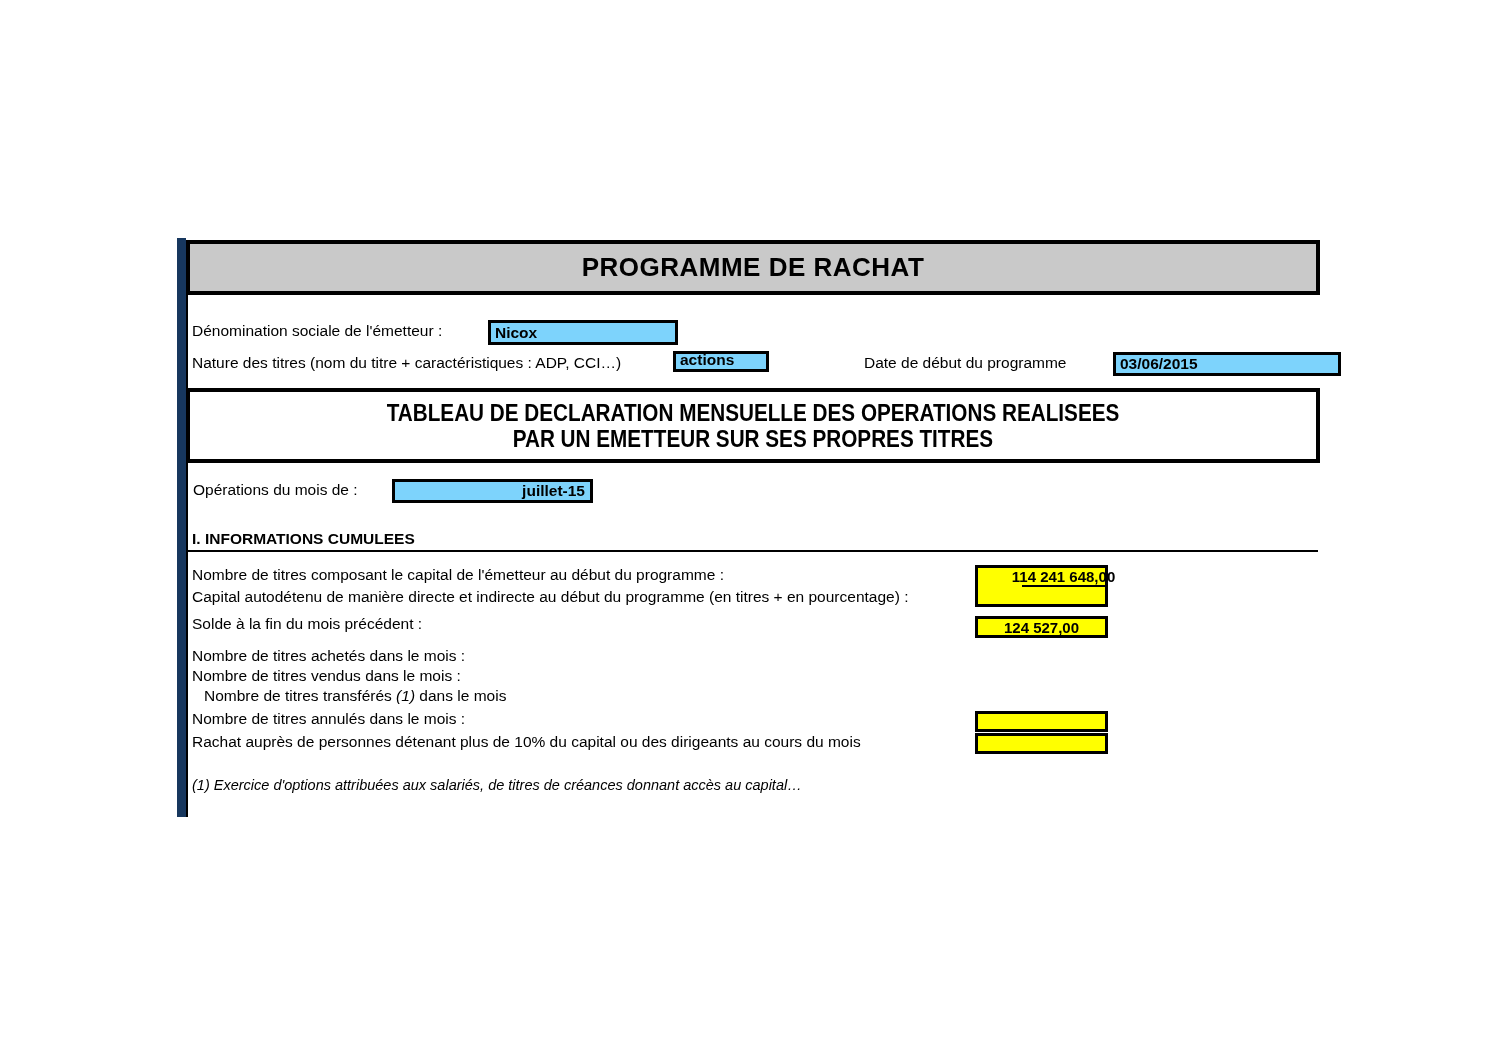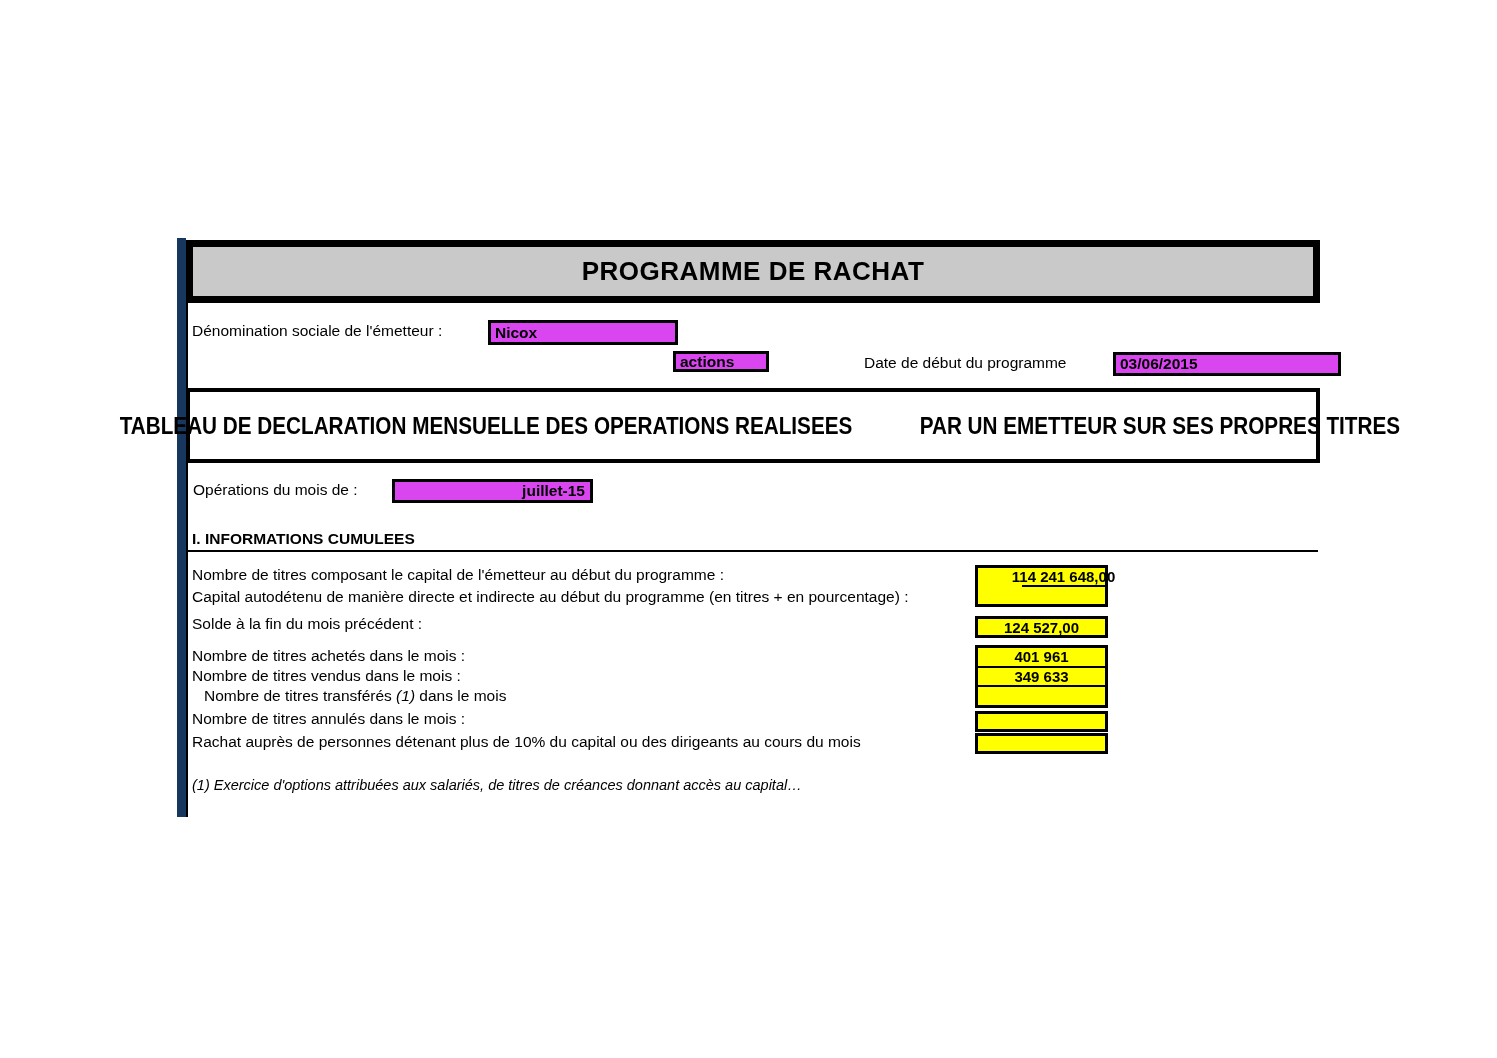--- a/index.html
+++ b/index.html
@@ -5,42 +5,42 @@
   html,body { margin:0; padding:0; background:#ffffff; }
   .canvas {
     position:relative; width:1497px; height:1058px;
     background:#ffffff; overflow:hidden;
     font-family:"Liberation Sans", sans-serif; color:#000;
   }
   .accent-bar { position:absolute; left:177px; top:238px; width:9px; height:579px; background:#17375E; }
   .left-rule  { position:absolute; left:186px; top:240px; width:2px;  height:577px; background:#000; }
 
   .title-banner {
-    position:absolute; left:186px; top:240px; width:1134px; height:63px;
-    background:#C9C9C9; border:7px solid #000000; box-sizing:border-box;
+    position:absolute; left:186px; top:240px; width:1134px; height:55px;
+    background:#C9C9C9; border:4px solid #000000; box-sizing:border-box;
     display:flex; align-items:center; justify-content:center;
     font-weight:bold; font-size:26px; letter-spacing:0.5px;
   }
 
   .label { position:absolute; font-size:15.5px; line-height:20px; white-space:nowrap; }
   .label i { font-style:italic; }
   .bold-label { font-weight:bold; }
 
   .ybox {
-    position:absolute; background:#d946ef; border:3px solid #000; box-sizing:border-box;
-    display:flex; align-items:center; font-weight:bold; font-size:15.5px;
+    position:absolute; background:#7dd3fc; border:3px solid #000; box-sizing:border-box;
+    display:flex; align-items:flex-end; font-weight:bold; font-size:15.5px;
     white-space:nowrap; overflow:hidden;
   }
   .ybox.pad-l { padding-left:4px; }
   .ybox.align-r { justify-content:flex-end; padding-right:5px; }
 
   .tableau-box {
     position:absolute; left:186px; top:388px; width:1134px; height:75px;
     border:4px solid #000; box-sizing:border-box; background:#fff;
-    display:flex; flex-direction:row; align-items:center; justify-content:center;
+    display:flex; flex-direction:column; align-items:center; justify-content:center;
   }
   .tableau-line {
     font-weight:bold; font-size:23px; line-height:26px; white-space:nowrap;
     transform:scaleX(0.9); transform-origin:center;
   }
 
   .section-rule { position:absolute; left:186px; top:550px; width:1132px; height:2px; background:#000; }
 
   .vgroup {
     position:absolute; left:975px; width:133px;
@@ -65,20 +65,21 @@
 
   <div class="title-banner">
     <span>PROGRAMME DE RACHAT</span>
   </div>
 
   <div class="label" style="left:192px; top:321px;">Dénomination sociale de l'émetteur :</div>
   <div class="ybox pad-l" style="left:488px; top:320px; width:190px; height:25px;">
     <span>Nicox</span>
   </div>
 
+  <div class="label" style="left:192px; top:353px;">Nature des titres (nom du titre + caractéristiques : ADP, CCI…)</div>
   <div class="ybox pad-l" style="left:673px; top:351px; width:96px; height:21px;">
     <span>actions</span>
   </div>
 
   <div class="label" style="left:864px; top:353px;">Date de début du programme</div>
   <div class="ybox pad-l" style="left:1113px; top:352px; width:228px; height:24px;">
     <span>03/06/2015</span>
   </div>
 
   <div class="tableau-box">
@@ -107,25 +108,20 @@
 
   <div class="vgroup" style="top:565px; height:42px;padding-left:44px;">
     <div class="vcell">114 241 648,00</div>
     <div class="vcell"></div>
   </div>
 
   <div class="vgroup" style="top:616px; height:22px;">
     <div class="vcell">124 527,00</div>
   </div>
 
-  <div class="vgroup" style="top:645px; height:63px;">
-    <div class="vcell">401 961</div>
-    <div class="vcell">349 633</div>
-    <div class="vcell"></div>
-  </div>
 
   <div class="vgroup" style="top:711px; height:21px;">
     <div class="vcell"></div>
   </div>
 
   <div class="vgroup" style="top:733px; height:21px;">
     <div class="vcell"></div>
   </div>
 
   <div class="footnote" style="left:192px; top:776px;">(1) Exercice d'options attribuées aux salariés, de titres de créances donnant accès au capital…</div>

